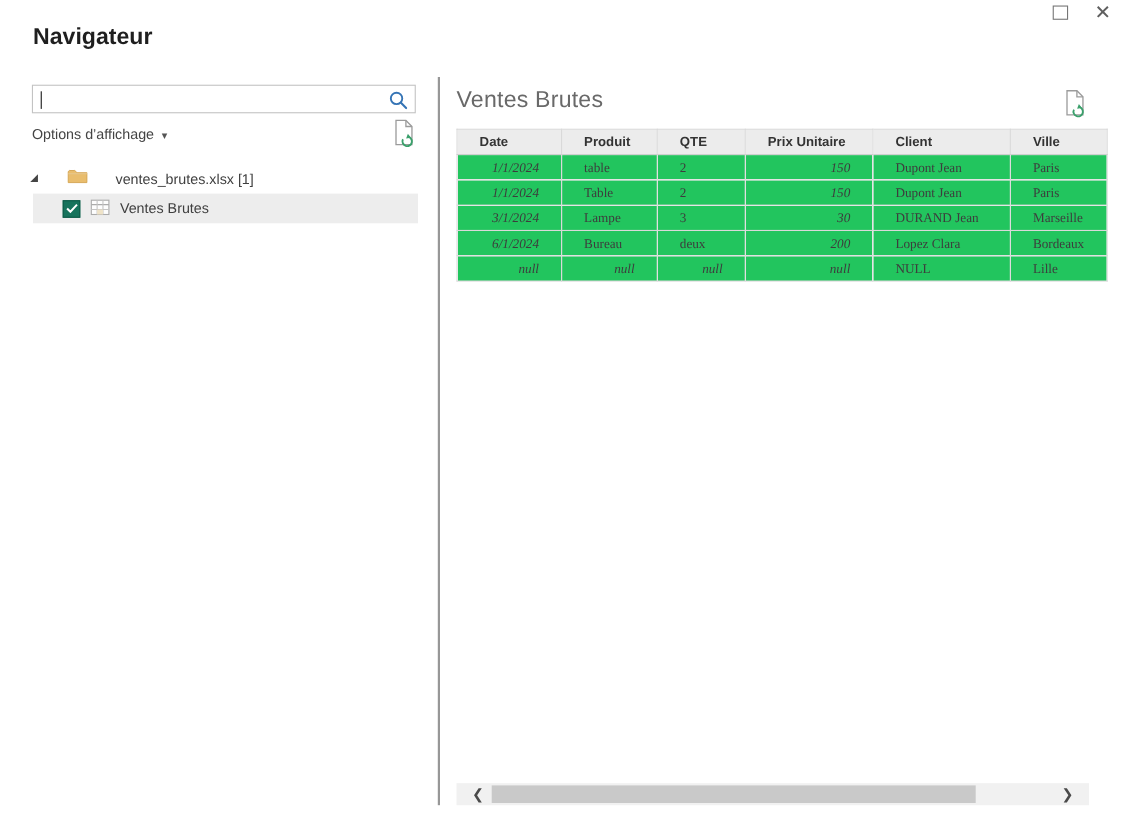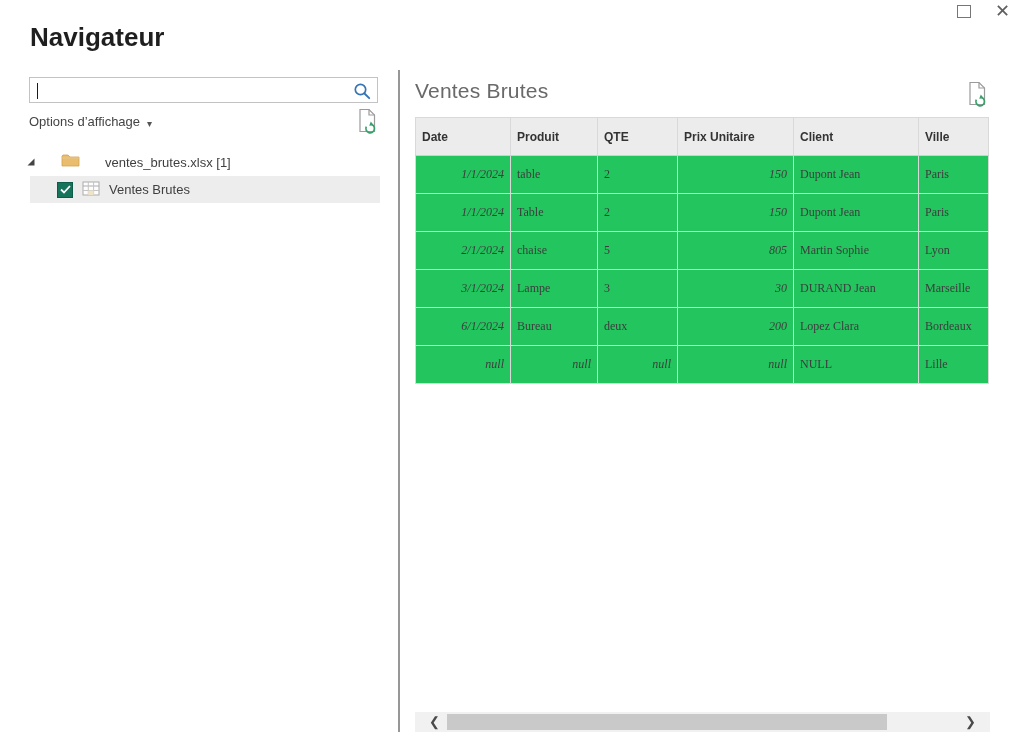--- a/index.html
+++ b/index.html
@@ -1,21 +1,21 @@
 <!DOCTYPE html>
 <html><head>
 <meta charset="utf-8">
 <style>
   * { margin:0; padding:0; box-sizing:border-box; }
   html,body { width:1024px; height:746px; background:#ffffff; overflow:hidden;
               font-family:"Liberation Sans", sans-serif; color:#3d3d3d; }
   .abs { position:absolute; }
 
   
-  #dialog-title { left:30px; top:22px; font-size:26px; font-weight:bold; color:#1f1f1f; }
+  #dialog-title { left:30px; top:22px; font-size:21px; font-weight:bold; color:#1f1f1f; }
   #btn-maximize { left:957px; top:5px; width:14px; height:13px; border:1px solid #767676; background:#fff; cursor:pointer; }
   #btn-close { left:995px; top:0px; font-size:18px; color:#5f5f5f; cursor:pointer; line-height:22px; }
 
   
   #search-box { left:29px; top:77px; width:349px; height:26px; border:1px solid #c3c3c3; background:#fff; }
   #search-input { position:absolute; left:6px; top:1px; width:310px; height:22px; border:none; outline:none;
                   font-size:13px; font-family:"Liberation Sans", sans-serif; }
   #search-caret { position:absolute; left:7px; top:5px; width:1px; height:16px; background:#1a1a1a; }
   #search-icon { position:absolute; right:5px; top:4px; }
 
@@ -31,21 +31,21 @@
 
   
   #panel-divider { left:398px; top:70px; width:2px; height:662px; background:#979797; }
 
   
   #preview-title { left:415px; top:79px; font-size:21px; color:#696969; font-weight:400; letter-spacing:0.2px; }
   #refresh-right { left:966px; top:81px; cursor:pointer; }
 
   #preview-table { left:415px; top:117px; border-collapse:collapse; table-layout:fixed; }
   #preview-table th, #preview-table td {
-    border:1px solid #d9d9d9; height:38px; padding:0 6px; font-size:12px;
+    border:1px solid #d9d9d9; height:23px; padding:0 20px; font-size:12px;
     overflow:hidden; white-space:nowrap; }
   #preview-table th { background:#ececec; text-align:left; font-weight:bold; color:#333;
                       border-bottom:1px solid #cfcfcf; }
   #preview-table td { color:#3d3d3d; background:#22c55e; text-align:left;font-family:Liberation Serif, serif; }
   #preview-table td.num { text-align:right; font-style:italic; }
 
   
   #h-scrollbar { left:415px; top:712px; width:575px; height:20px; background:#f1f1f1; }
   #scroll-left-arrow { position:absolute; left:14px; top:1px; font-size:13px; color:#4a4a4a; cursor:pointer; line-height:18px; }
   #scroll-right-arrow { position:absolute; right:14px; top:1px; font-size:13px; color:#4a4a4a; cursor:pointer; line-height:18px; }
@@ -152,28 +152,20 @@
       </tr>
       <tr>
         <td class="num">1/1/2024</td>
         <td>Table</td>
         <td>2</td>
         <td class="num">150</td>
         <td>Dupont Jean</td>
         <td>Paris</td>
       </tr>
       <tr>
-        <td class="num">2/1/2024</td>
-        <td>chaise</td>
-        <td>5</td>
-        <td class="num">805</td>
-        <td>Martin Sophie</td>
-        <td>Lyon</td>
-      </tr>
-      <tr>
         <td class="num">3/1/2024</td>
         <td>Lampe</td>
         <td>3</td>
         <td class="num">30</td>
         <td>DURAND Jean</td>
         <td>Marseille</td>
       </tr>
       <tr>
         <td class="num">6/1/2024</td>
         <td>Bureau</td>

